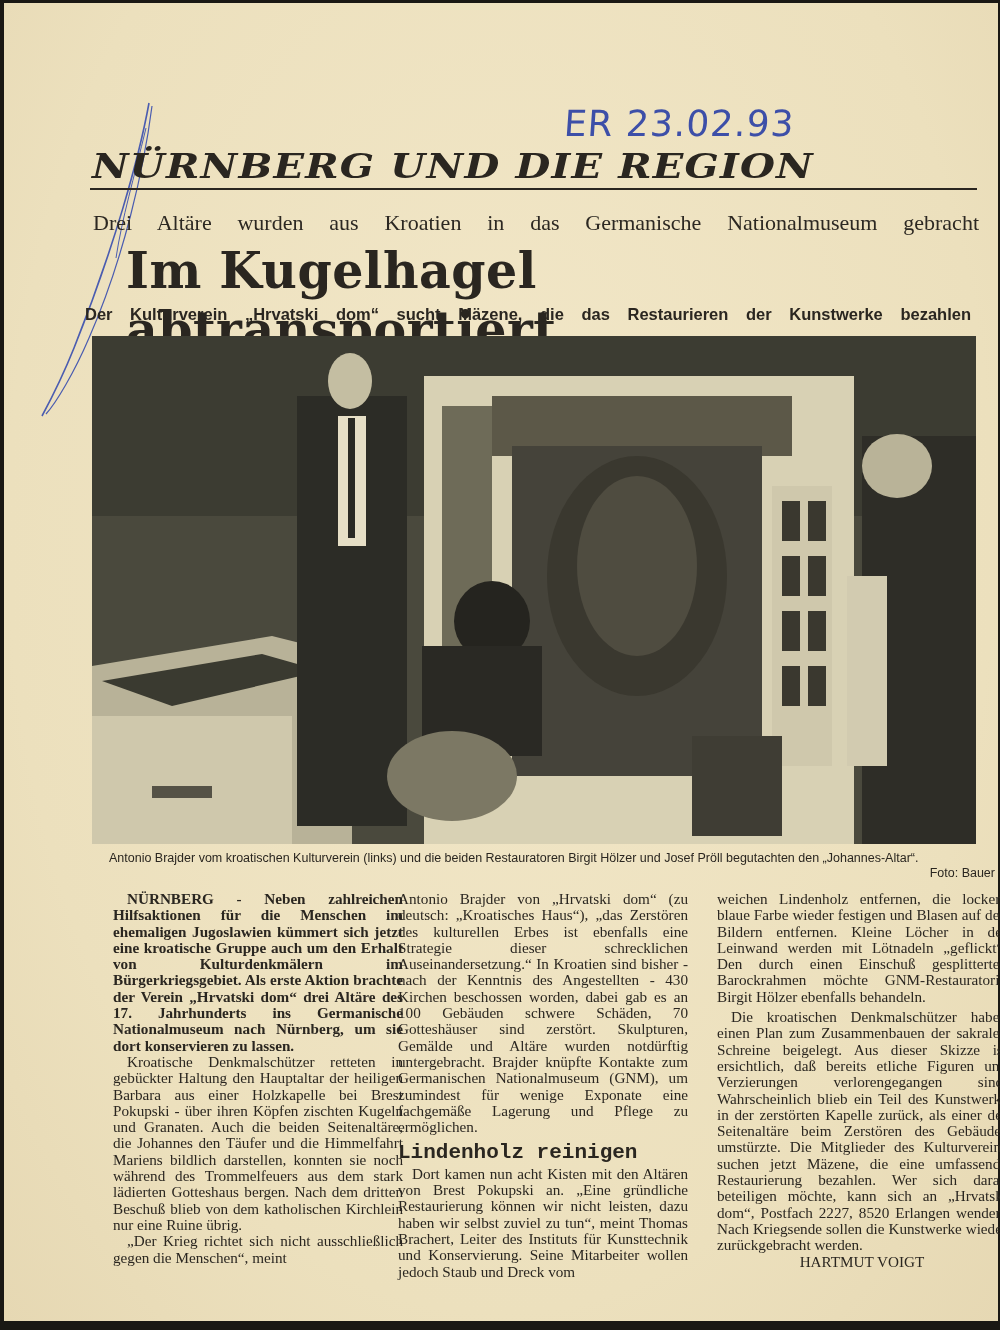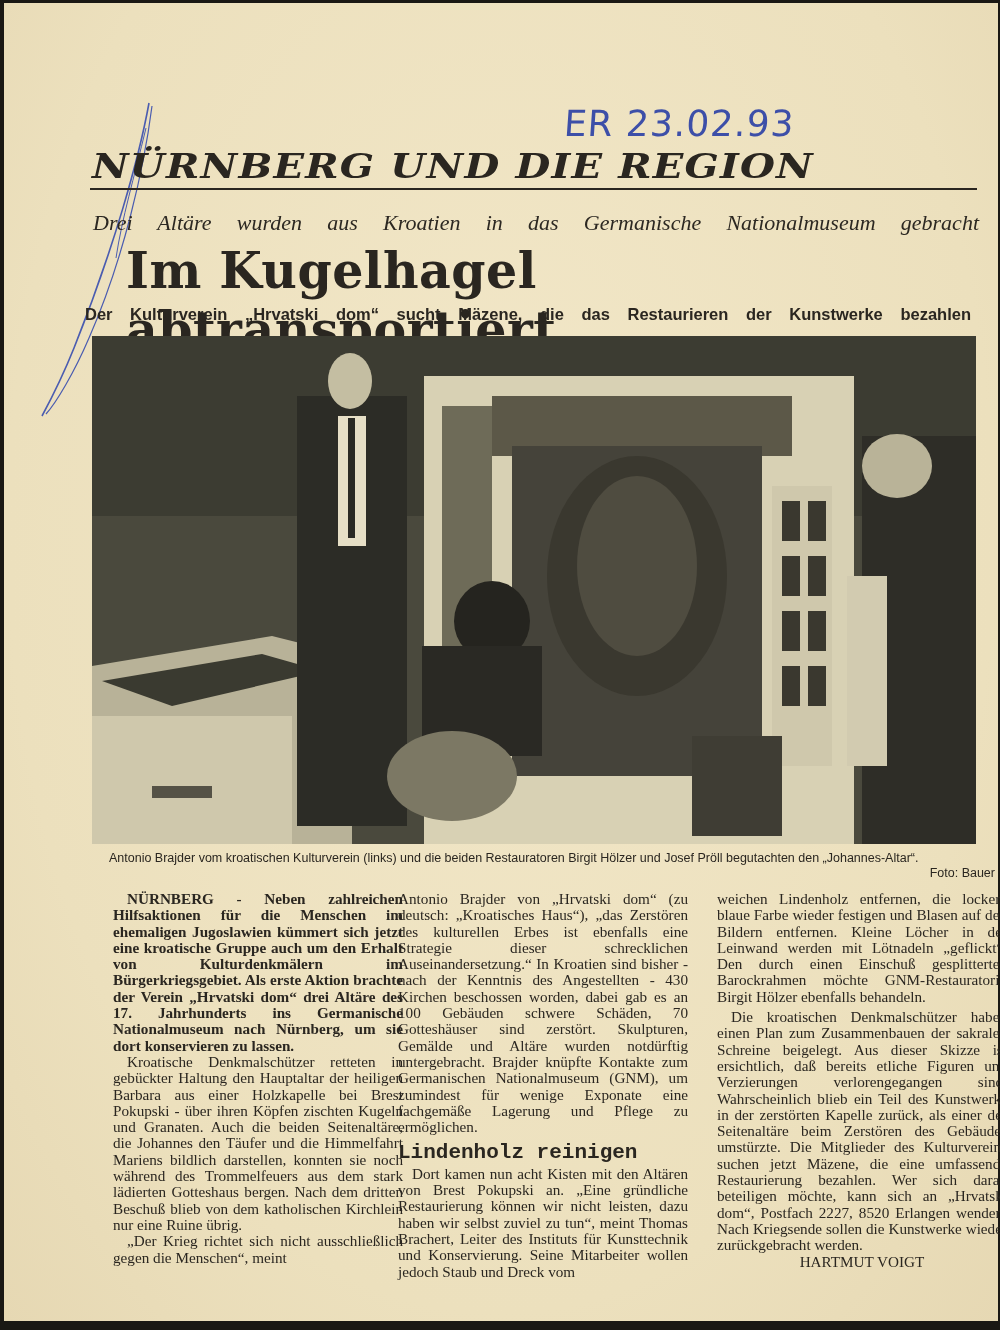--- a/index.html
+++ b/index.html
@@ -21,21 +21,21 @@
   .pen-stroke { position:absolute; left:30px; top:95px; width:130px; height:330px; }
   .section-head {
     position:absolute; left:88px; top:143px;
     font-family:"DejaVu Serif", serif; font-weight:bold; font-style:italic;
     font-size:34px; color:#2a2620; letter-spacing:1px;
     transform:scaleX(1.18); transform-origin:left;
   }
   .section-rule { position:absolute; left:86px; top:185px; width:887px; height:2px; background:#2a2620; }
   .kicker {
     position:absolute; left:89px; top:207px; width:886px;
-    font-family:"Liberation Serif", serif; font-style:italic; font-size:22px; color:#2c2822;
+    font-family:"Liberation Serif", serif; font-size:22px; color:#2c2822;
     text-align:justify; text-align-last:justify; white-space:nowrap;
   }
   .headline {
     position:absolute; left:122px; top:238px;
     font-family:"DejaVu Serif", serif; font-weight:bold; font-size:50px; color:#2a2620;
     letter-spacing:0.5px; transform:scaleX(0.98); transform-origin:left;
   }
   .subhead {
     position:absolute; left:81px; top:302px; width:886px;
     font-family:"Liberation Sans", sans-serif; font-weight:bold; font-size:16.5px; color:#2a2620;

